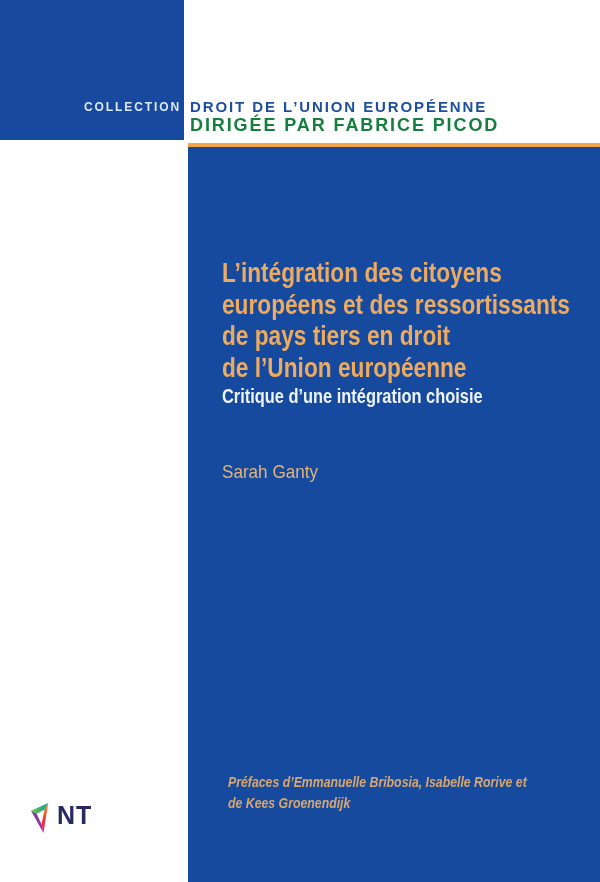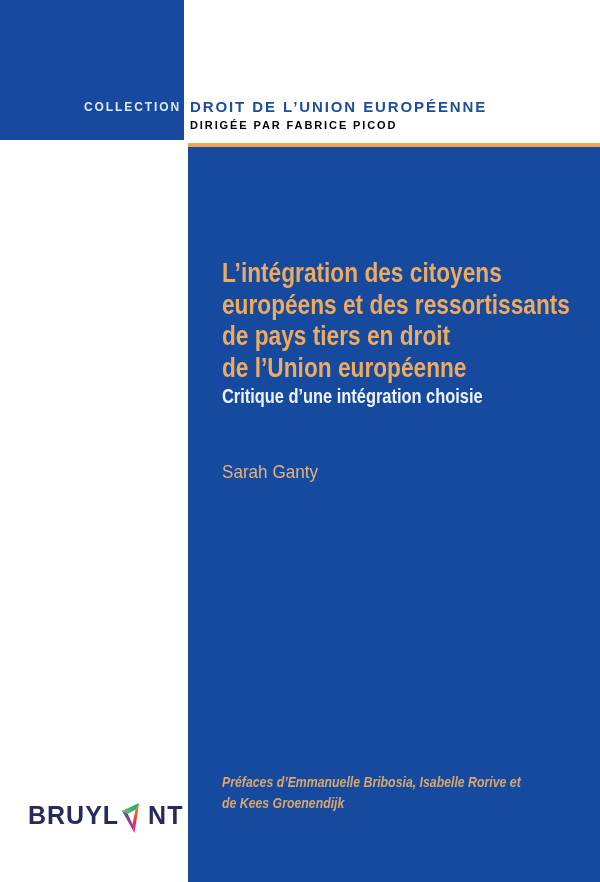--- a/index.html
+++ b/index.html
@@ -24,23 +24,23 @@
     color:#dce9f6;
   }
   .series-name{
     position:absolute;left:190px;top:100px;
     font-size:15px;line-height:14px;font-weight:600;
     letter-spacing:1.9px;
     color:#1d4f9c;white-space:nowrap;
   }
   .series-director{
     position:absolute;left:190px;top:118px;
-    font-size:11px;line-height:14px;font-weight:600;
+    font-size:18px;line-height:14px;font-weight:600;
     letter-spacing:1.9px;
-    color:#000000;white-space:nowrap;
+    color:#15803d;white-space:nowrap;
   }
   
   .orange-strip{
     position:absolute;left:188px;top:143px;width:412px;height:4px;
     background:#f4a44f;
   }
   .theses-badge{
     position:absolute;left:188px;top:143px;width:127px;height:32px;
     background:#f4a44f;
     display:flex;align-items:center;justify-content:center;
@@ -65,21 +65,21 @@
     color:#eef3fa;white-space:nowrap;
     transform:scaleX(0.82);transform-origin:left center;
   }
   .author{
     position:absolute;left:222px;top:460px;
     font-size:19px;line-height:23px;font-weight:normal;
     color:#e2b47c;white-space:nowrap;
     transform:scaleX(0.9);transform-origin:left center;
   }
   .prefaces{
-    position:absolute;left:222px;top:771px;
+    position:absolute;left:228px;top:771px;
   }
   .preface-line{
     font-size:15px;line-height:21px;font-style:italic;font-weight:600;
     color:#d8a76e;white-space:nowrap;
     transform:scaleX(0.82);transform-origin:left center;
   }
   
   .publisher-logo{
     position:absolute;left:28px;top:801px;height:34px;
     display:flex;align-items:flex-start;
@@ -123,21 +123,20 @@
   <div class="subtitle">Critique d’une intégration choisie</div>
 
   <div class="author">Sarah Ganty</div>
 
   <div class="prefaces">
     <div class="preface-line">Préfaces d’Emmanuelle Bribosia, Isabelle Rorive et</div>
     <div class="preface-line">de Kees Groenendijk</div>
   </div>
 
   <div class="publisher-logo">
-    <span class="word">BRUYL</span>
     <svg class="logo-triangle" viewBox="0 0 26 33" xmlns="http://www.w3.org/2000/svg">
       <defs>
         <linearGradient id="gTop" x1="0" y1="0" x2="1" y2="0">
           <stop offset="0" stop-color="#7dc242"></stop>
           <stop offset="1" stop-color="#00a49a"></stop>
         </linearGradient>
         <linearGradient id="gRight" x1="0" y1="0" x2="0" y2="1">
           <stop offset="0" stop-color="#f6921e"></stop>
           <stop offset="0.6" stop-color="#ed3338"></stop>
           <stop offset="1" stop-color="#d6219c"></stop>

